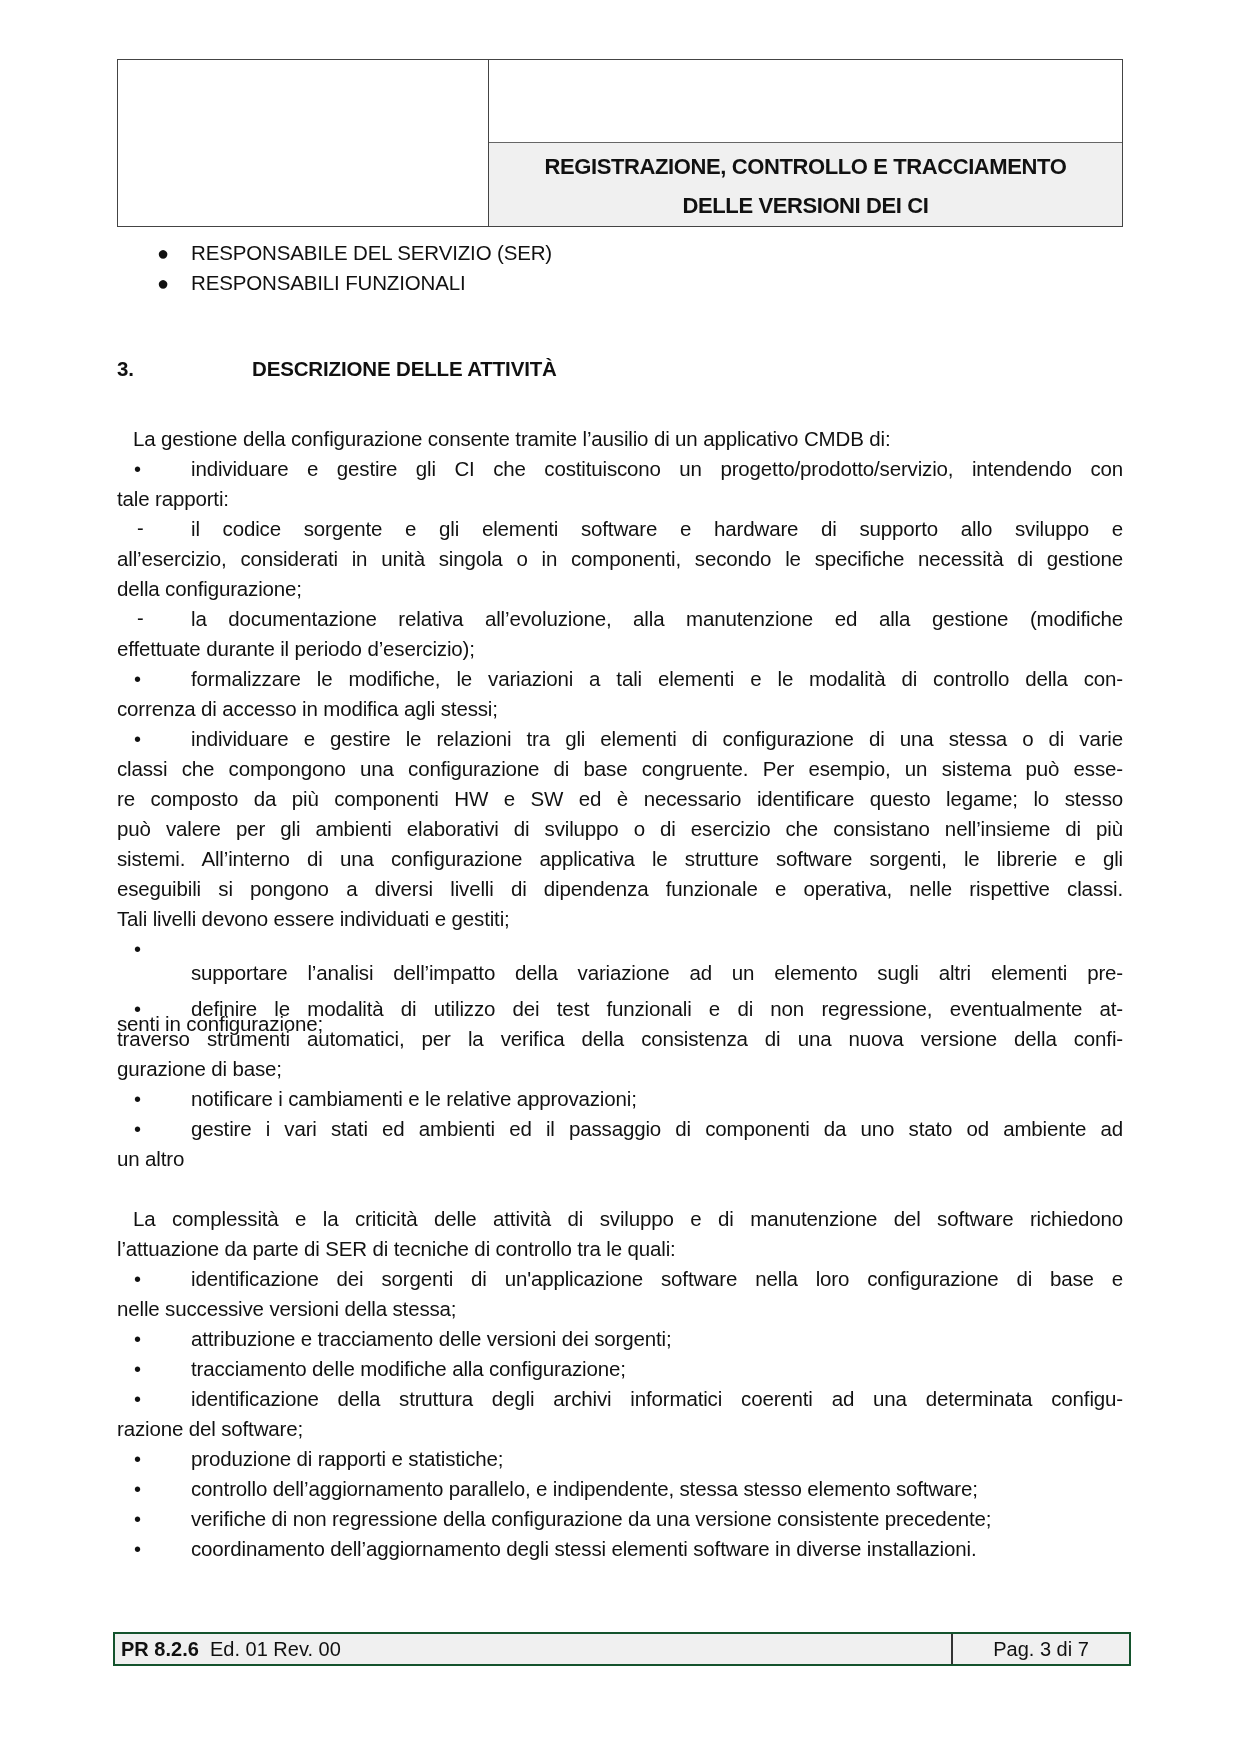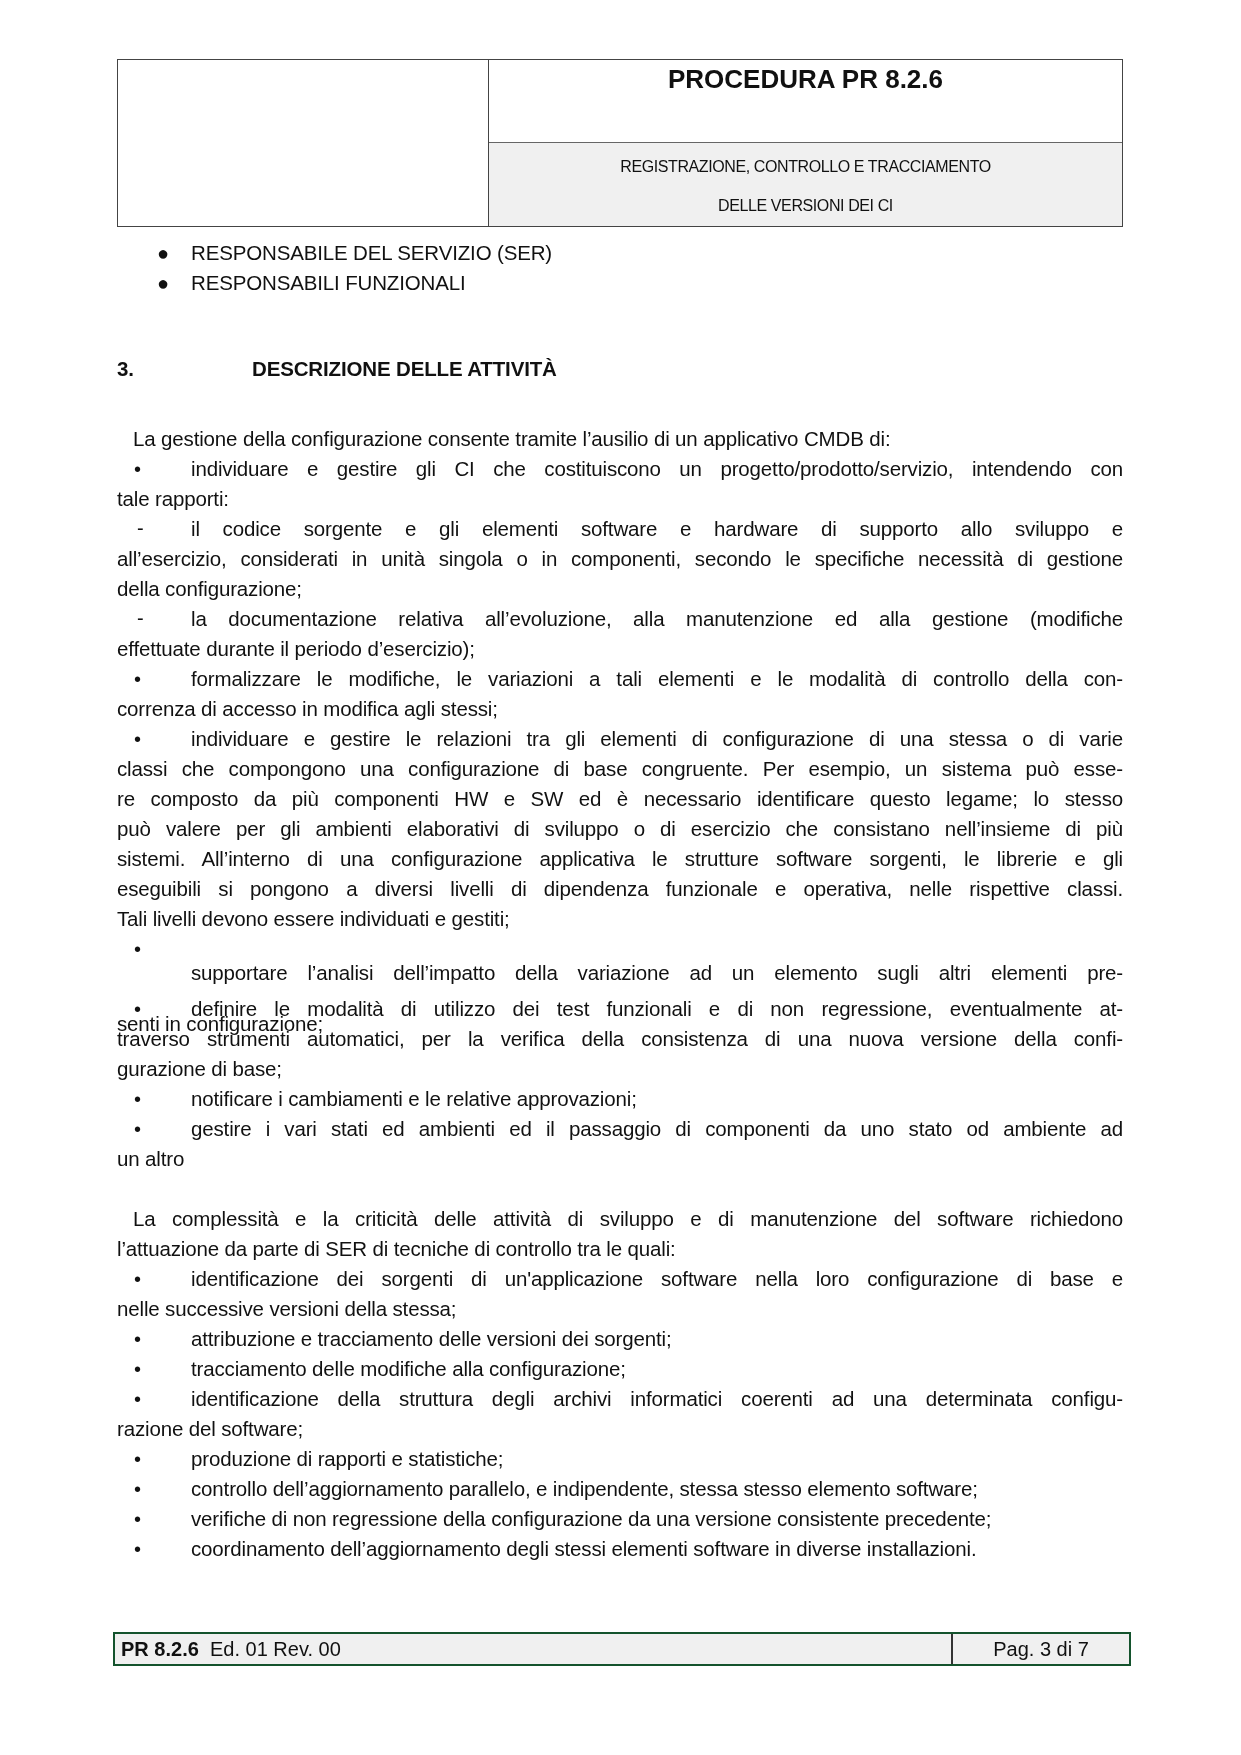--- a/index.html
+++ b/index.html
@@ -8,21 +8,21 @@
   .hdr { position: absolute; left: 117px; top: 59px; width: 1006px; height: 168px;
          border: 1.5px solid #444; box-sizing: border-box; }
   .hdr-left { position: absolute; left: 0; top: 0; width: 371px; height: 100%;
               border-right: 1.5px solid #444; box-sizing: border-box; }
   .hdr-top { position: absolute; left: 371px; top: 0; right: 0; height: 83px;
              border-bottom: 1.5px solid #666; box-sizing: border-box; text-align: center; }
   .hdr-bot { position: absolute; left: 371px; top: 83px; right: 0; bottom: 0;
              background: #f0f0f0; text-align: center; }
   .hdr-sub { font-size: 26px; margin-top: 8px; letter-spacing: -0.3px; }
   .hdr-proc { font-size: 26px; font-weight: bold; margin-top: 4px; }
-  .hdr-title { font-size: 16px; font-weight: normal; line-height: 36px; margin-top: 6px; letter-spacing: -0.4px; }
+  .hdr-title { font-size: 22px; font-weight: bold; line-height: 36px; margin-top: 6px; letter-spacing: -0.4px; }
 
   .txt { position: absolute; font-size: 20.5px; white-space: nowrap; letter-spacing: -0.15px; }
   .just { position: absolute; left: 117px; width: 1006px; font-size: 20.5px;
           text-align: justify; text-align-last: justify; white-space: nowrap; letter-spacing: -0.15px; }
   .bullet { position: absolute; font-size: 20px; }
   .h3 { font-weight: bold; }
 
   .ftr { position: absolute; left: 113px; top: 1632px; width: 1018px; height: 34px;
          border: 2px solid #14532d; box-sizing: border-box; background: #f0f0f0; }
   .ftr-left { position: absolute; left: 0; top: 0; width: 838px; height: 100%;
@@ -30,21 +30,20 @@
               padding-left: 6px; line-height: 30px; }
   .ftr-right { position: absolute; left: 838px; top: 0; right: 0; height: 100%;
                text-align: center; font-size: 20px; line-height: 30px; }
 </style>
 </head>
 <body>
 
 <div class="hdr">
   <div class="hdr-left"></div>
   <div class="hdr-top">
-    <div class="hdr-proc">PROCEDURA PR 8.2.6</div>
   </div>
   <div class="hdr-bot">
     <div class="hdr-title">REGISTRAZIONE, CONTROLLO E TRACCIAMENTO</div>
     <div class="hdr-title" style="margin-top:3px">DELLE VERSIONI DEI CI</div>
   </div>
 </div>
 
 <span class="bullet" style="left:157px;top:242px">●</span>
 <span class="txt" style="left:191px;top:241px">RESPONSABILE DEL SERVIZIO (SER)</span>
 <span class="bullet" style="left:157px;top:272px">●</span>

